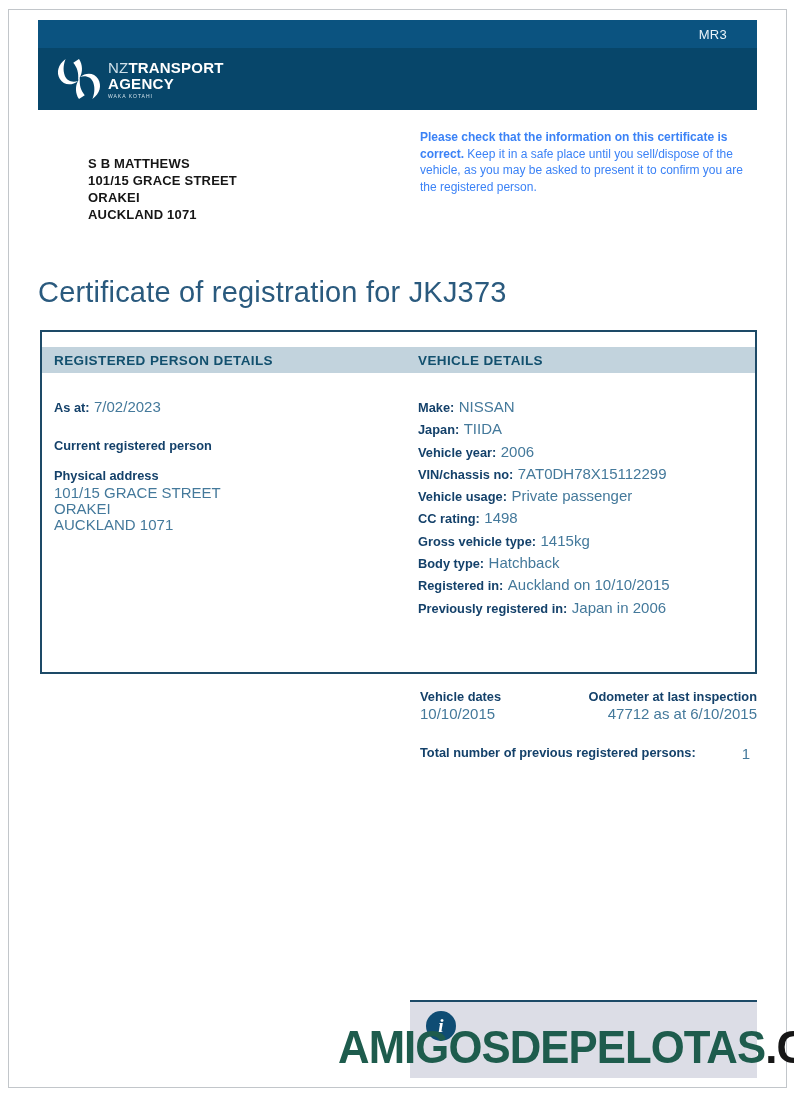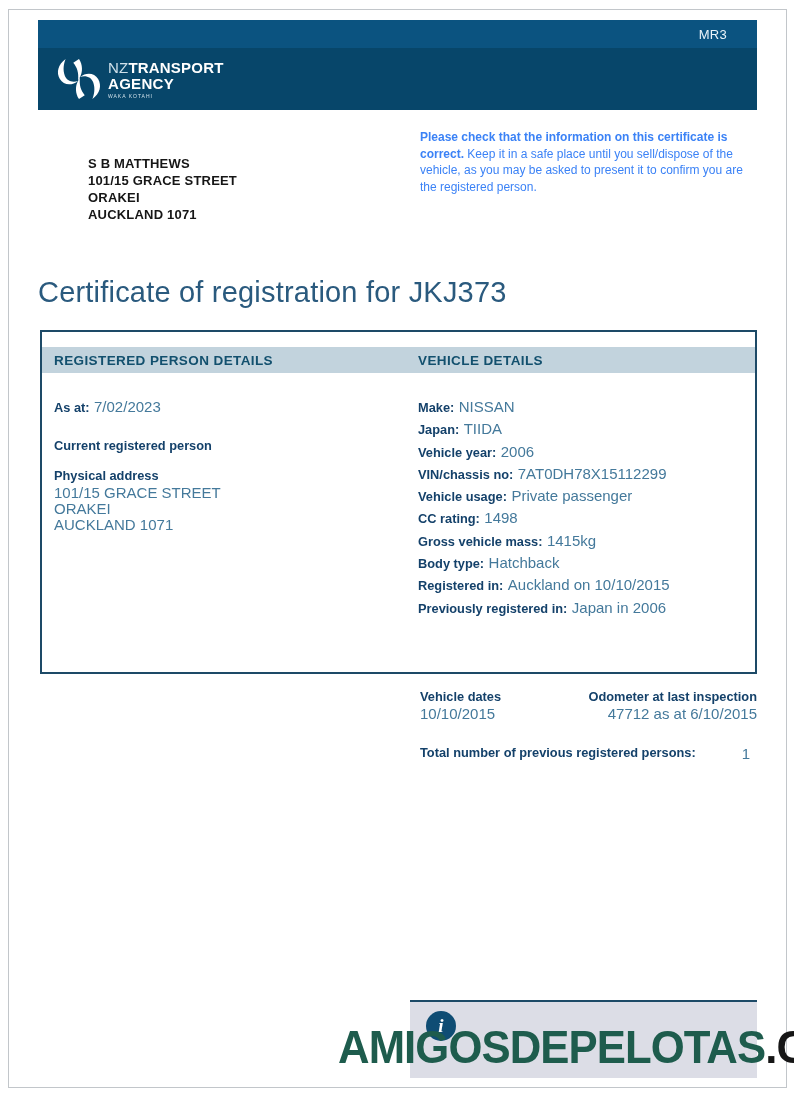--- a/index.html
+++ b/index.html
@@ -194,21 +194,21 @@
       </div>
     </div>
 
     <div class="vehicle-col">
       <div class="vrow"><span class="lbl">Make:</span> <span class="val">NISSAN</span></div>
       <div class="vrow"><span class="lbl">Japan:</span> <span class="val">TIIDA</span></div>
       <div class="vrow"><span class="lbl">Vehicle year:</span> <span class="val">2006</span></div>
       <div class="vrow"><span class="lbl">VIN/chassis no:</span> <span class="val">7AT0DH78X15112299</span></div>
       <div class="vrow"><span class="lbl">Vehicle usage:</span> <span class="val">Private passenger</span></div>
       <div class="vrow"><span class="lbl">CC rating:</span> <span class="val">1498</span></div>
-      <div class="vrow"><span class="lbl">Gross vehicle mass:</span> <span class="val">1415kg</span></div>
+      <div class="vrow"><span class="lbl">Gross vehicle type:</span> <span class="val">1415kg</span></div>
       <div class="vrow"><span class="lbl">Body type:</span> <span class="val">Hatchback</span></div>
       <div class="vrow"><span class="lbl">Registered in:</span> <span class="val">Auckland on 10/10/2015</span></div>
       <div class="vrow"><span class="lbl">Previously registered in:</span> <span class="val">Japan in 2006</span></div>
     </div>
   </div>
 
   <div class="transfer">
     <div class="cols">
       <div class="col-left">
         <span class="lbl">Vehicle dates</span>

